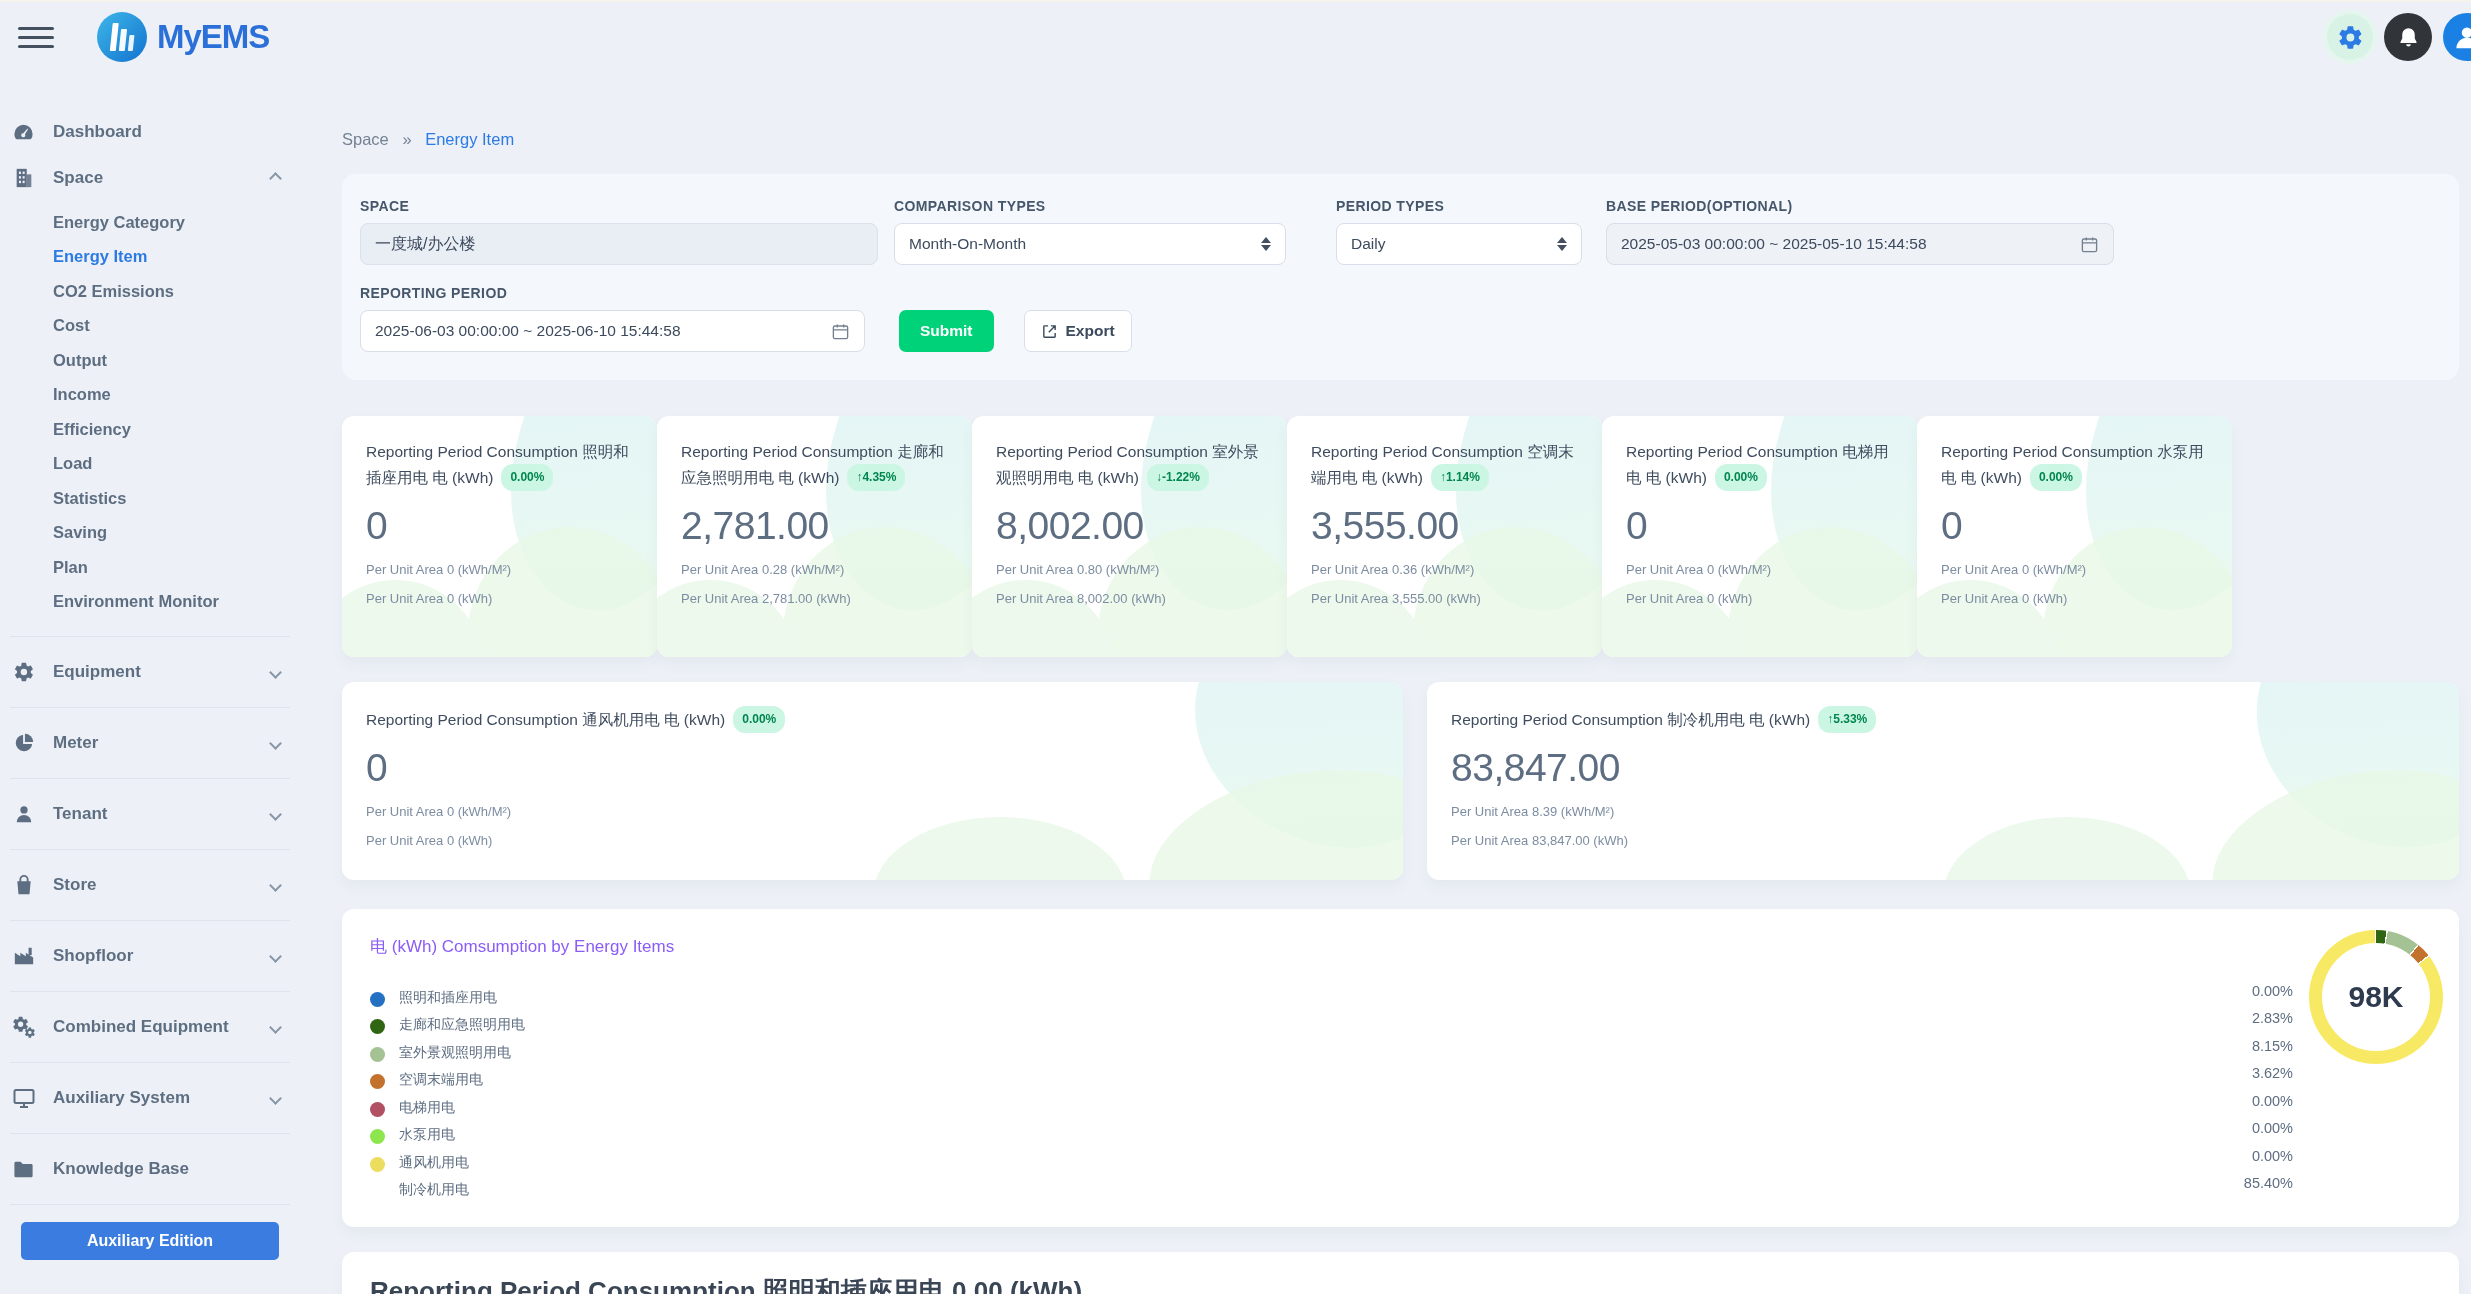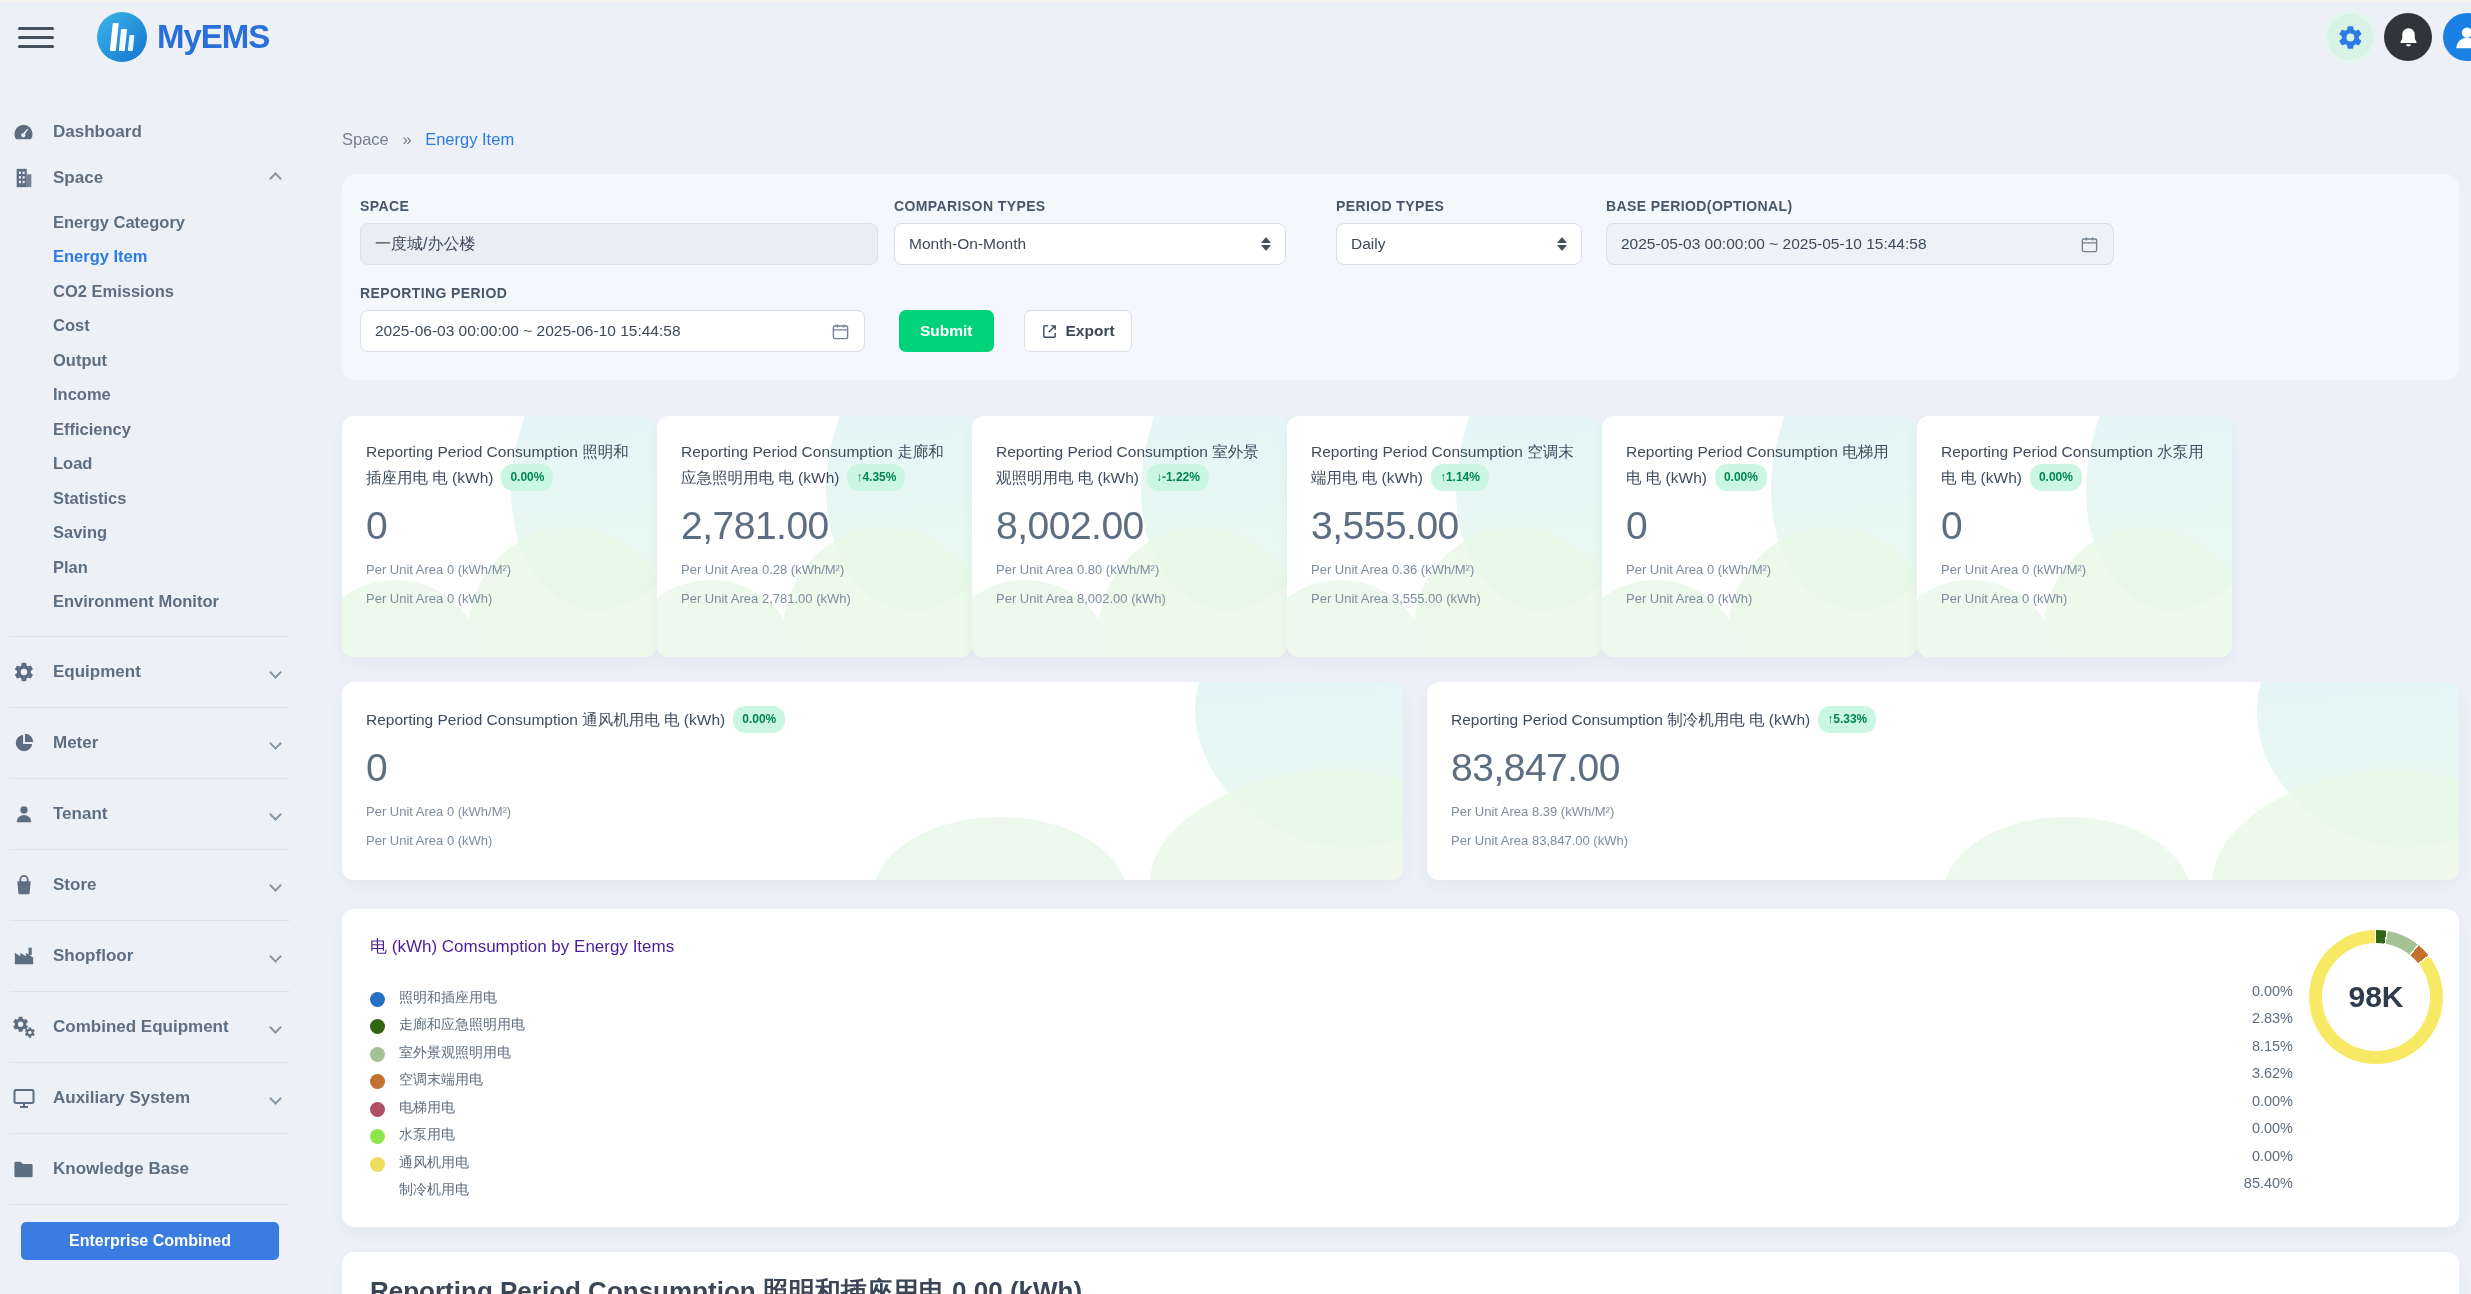--- a/index.html
+++ b/index.html
@@ -75,21 +75,21 @@
   .cards-row2 .corner .c2 { width:30%; }
   .cards-row2 .corner .c3 { left:auto; right:26%; width:24%; }
   .card-inner { position:relative; z-index:1; }
   .card-title { font-size:15.5px; color:#3f4c5f; line-height:1.55; max-width:100%; }
   .badge { display:inline-block; background:#ccf6e4; color:#00864e; font-size:12px; font-weight:bold; padding:4px 9px; border-radius:12px; margin-left:8px; vertical-align:2px; white-space:nowrap; }
   .card-value { margin-top:13px; font-size:39px; color:#5e6e82; letter-spacing:-.5px; }
   .card-line { margin-top:14px; font-size:13px; color:#7d8da1; }
 
   
   .chart-card { margin-top:29px; width:2117px; height:318px; background:#fff; border-radius:12px; box-shadow:0 7px 14px rgba(59,69,91,.05); padding:26px 28px; position:relative; }
-  .chart-title { font-size:17px; color:#4c1d95; }
+  .chart-title { font-size:17px; color:#8b5cf6; }
   .legend { margin-top:21px; }
   .legend-row { height:27.5px; display:flex; align-items:flex-end; cursor:pointer; }
   .legend-dot { width:15px; height:15px; border-radius:50%; margin-right:14px; flex:none; }
   .legend-name { font-size:14px; color:#5d6d81; }
   .pct-col { position:absolute; top:68px; right:166px; text-align:right; }
   .pct-row { height:27.5px; display:flex; align-items:center; justify-content:flex-end; font-size:14.5px; color:#5e6e82; }
   .donut-wrap { position:absolute; top:21px; right:16px; width:134px; height:134px; }
   .ring { position:absolute; inset:0; border-radius:50%; background:#f8e964; }
   .hole { position:absolute; inset:13px; background:#fff; border-radius:50%; display:flex; align-items:center; justify-content:center; }
   .center-label { font-size:30px; font-weight:bold; color:#2e3b4e; }
@@ -332,21 +332,21 @@
     <span class="sicon">
       <svg width="23" height="23" viewBox="0 0 24 24" fill="#5e6e82">
           <path d="M2.5 5.5A1.5 1.5 0 0 1 4 4h5l2.2 2.3H20a1.5 1.5 0 0 1 1.5 1.5v11A1.5 1.5 0 0 1 20 20.2H4a1.5 1.5 0 0 1-1.5-1.4v-13.3z"></path>
         </svg>
     </span>
     <span>Knowledge Base</span>
   </div>
 
   <div class="side-divider"></div>
 
-  <button class="edition-btn">Enterprise Combined</button>
+  <button class="edition-btn">Auxiliary Edition</button>
 </div>
 
 <div class="main">
 
   <div class="breadcrumb">
     <span class="bc-parent">Space</span>
     <span class="bc-sep">»</span>
     <span class="bc-current">Energy Item</span>
   </div>
 

